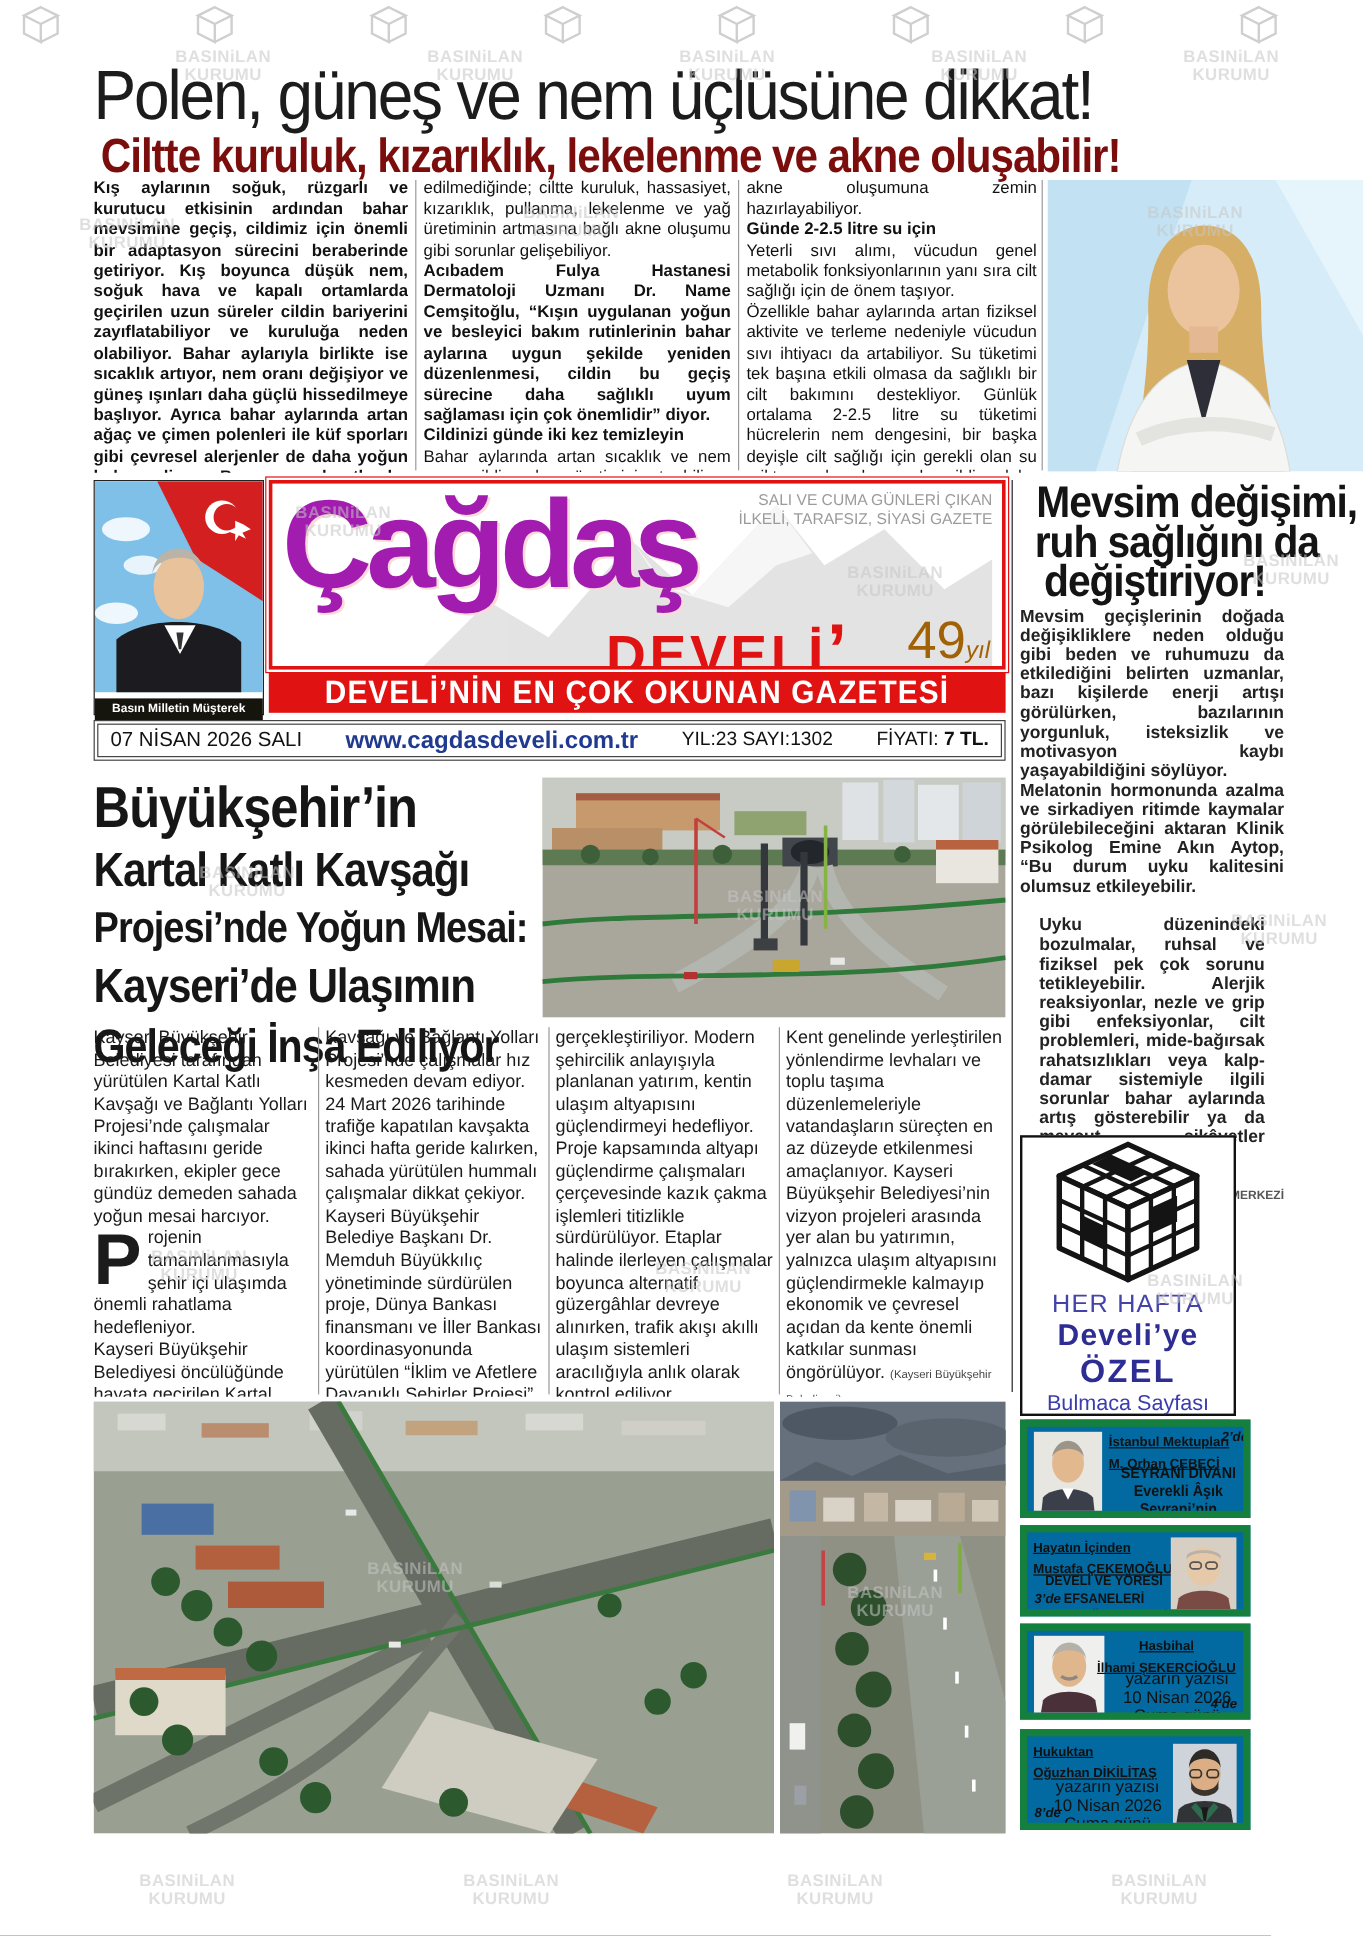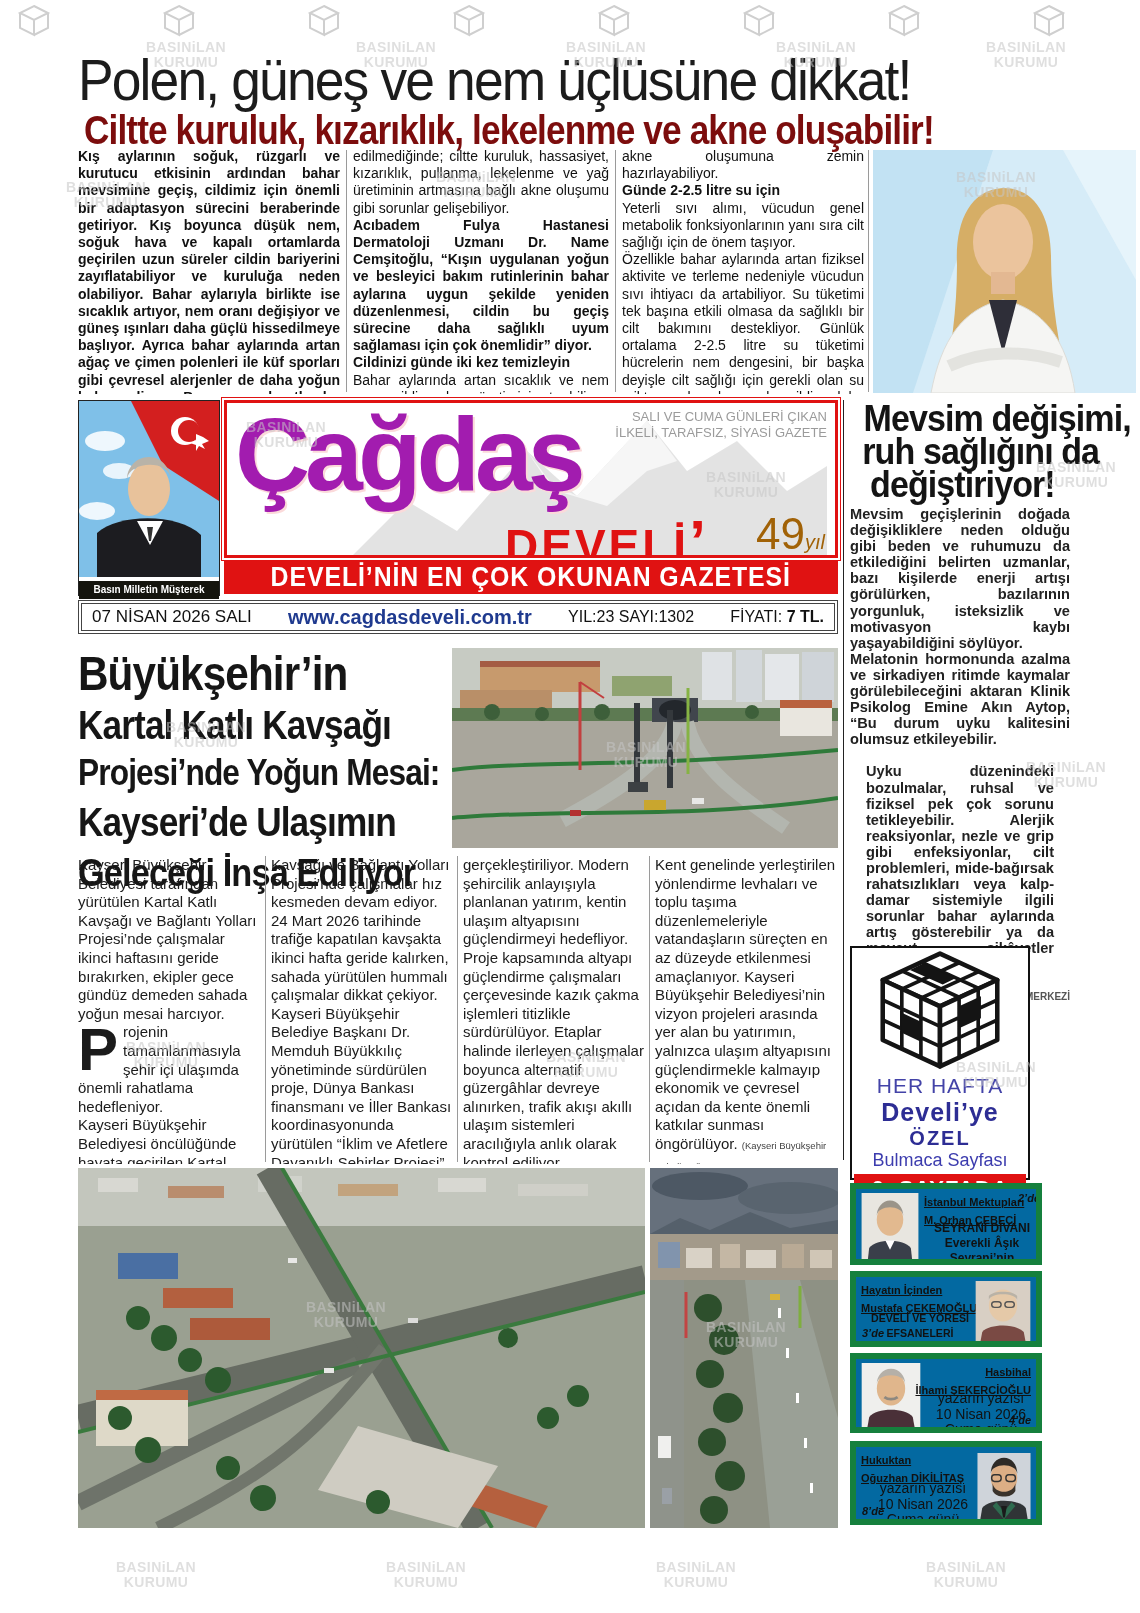--- a/index.html
+++ b/index.html
@@ -166,21 +166,21 @@
         <path d="M33,23 96,52 M54,13 117,42 M33,43 96,14 M54,53 117,24"></path>
         <path d="M12,55 75,84 M12,77 75,106 M33,43 33,109 M54,52 54,118"></path>
         <path d="M75,84 138,55 M75,106 138,77 M96,52 96,118 M117,42 117,108"></path>
       </g>
       <polygon points="56,15 92,31 78,38 42,22" fill="#141414"></polygon>
       <polygon points="33,69 54,79 54,101 33,91" fill="#141414"></polygon>
       <polygon points="96,62 120,51 120,75 96,86" fill="#141414"></polygon>
     </svg>
     <div style="font-size:21px;color:#4343a8;letter-spacing:1px;">HER HAFTA</div>
     <div style="font-size:25px;font-weight:700;color:#2d2d94;letter-spacing:1px;">Develi’ye</div>
-    <div style="font-size:20px;font-weight:700;color:#2d2d94;letter-spacing:2px;">ÖZEL</div>
+    <div style="font-size:27px;font-weight:700;color:#2d2d94;letter-spacing:2px;">ÖZEL</div>
     <div style="font-size:18px;color:#3c3cae;">Bulmaca Sayfası</div>
     <div style="margin:3px 2px 0;background:#e01212;color:#fff;font-size:22px;font-weight:700;line-height:30px;letter-spacing:1px;">6. SAYFADA</div>
   </div>
 
   <div class="abs" style="left:78px;top:646px;width:374px;color:#161616;">
     <span class="hline5"><span class="cond" style="font-size:48px;">Büyükşehir’in</span></span>
     <span class="hline5" style="margin-top:2px;"><span class="cond" style="font-size:40px;">Kartal Katlı Kavşağı</span></span>
     <span class="hline5" style="margin-top:4px;"><span class="cond" style="font-size:36px;">Projesi’nde Yoğun Mesai:</span></span>
     <span class="hline5" style="margin-top:6px;"><span class="cond" style="font-size:40px;">Kayseri’de Ulaşımın</span></span>
     <span class="hline5" style="margin-top:6px;"><span class="cond" style="font-size:39px;">Geleceği İnşa Ediliyor</span></span>
@@ -359,21 +359,21 @@
   </div>
 
   <div class="colbox" style="top:1353px;height:80px;">
     <svg class="abs" style="left:4px;top:4px;" width="62" height="70" viewBox="0 0 62 74">
       <rect width="62" height="74" fill="#efefed"></rect>
       <ellipse cx="31" cy="27" rx="15" ry="18" fill="#e0b68c"></ellipse>
       <path d="M16,22 C17,10 45,10 46,22 C46,14 40,6 31,6 C22,6 16,14 16,22Z" fill="#b5b0a8"></path>
       <path d="M24,36 C28,39 34,39 38,36" stroke="#8d8880" stroke-width="3" fill="none"></path>
       <path d="M5,74 L8,57 C16,47 46,47 54,57 L57,74Z" fill="#4a3038"></path>
     </svg>
-    <div class="abs" style="right:5px;top:3px;width:118px;text-align:right;padding-left:48px;">
+    <div class="abs" style="right:5px;top:3px;width:118px;text-align:center;padding-left:48px;">
       <span class="rubric">Hasbihal</span><br>
       <span class="rubric">İlhami ŞEKERCİOĞLU</span>
     </div>
     <div class="abs" style="left:66px;top:32px;width:118px;text-align:center;font-size:14px;line-height:15.5px;">
       <div>yazarın yazısı</div>
       <div>10 Nisan 2026</div>
       <div>Cuma günü</div>
     </div>
     <span class="pageref abs" style="right:5px;bottom:1px;">4’de</span>
   </div>

